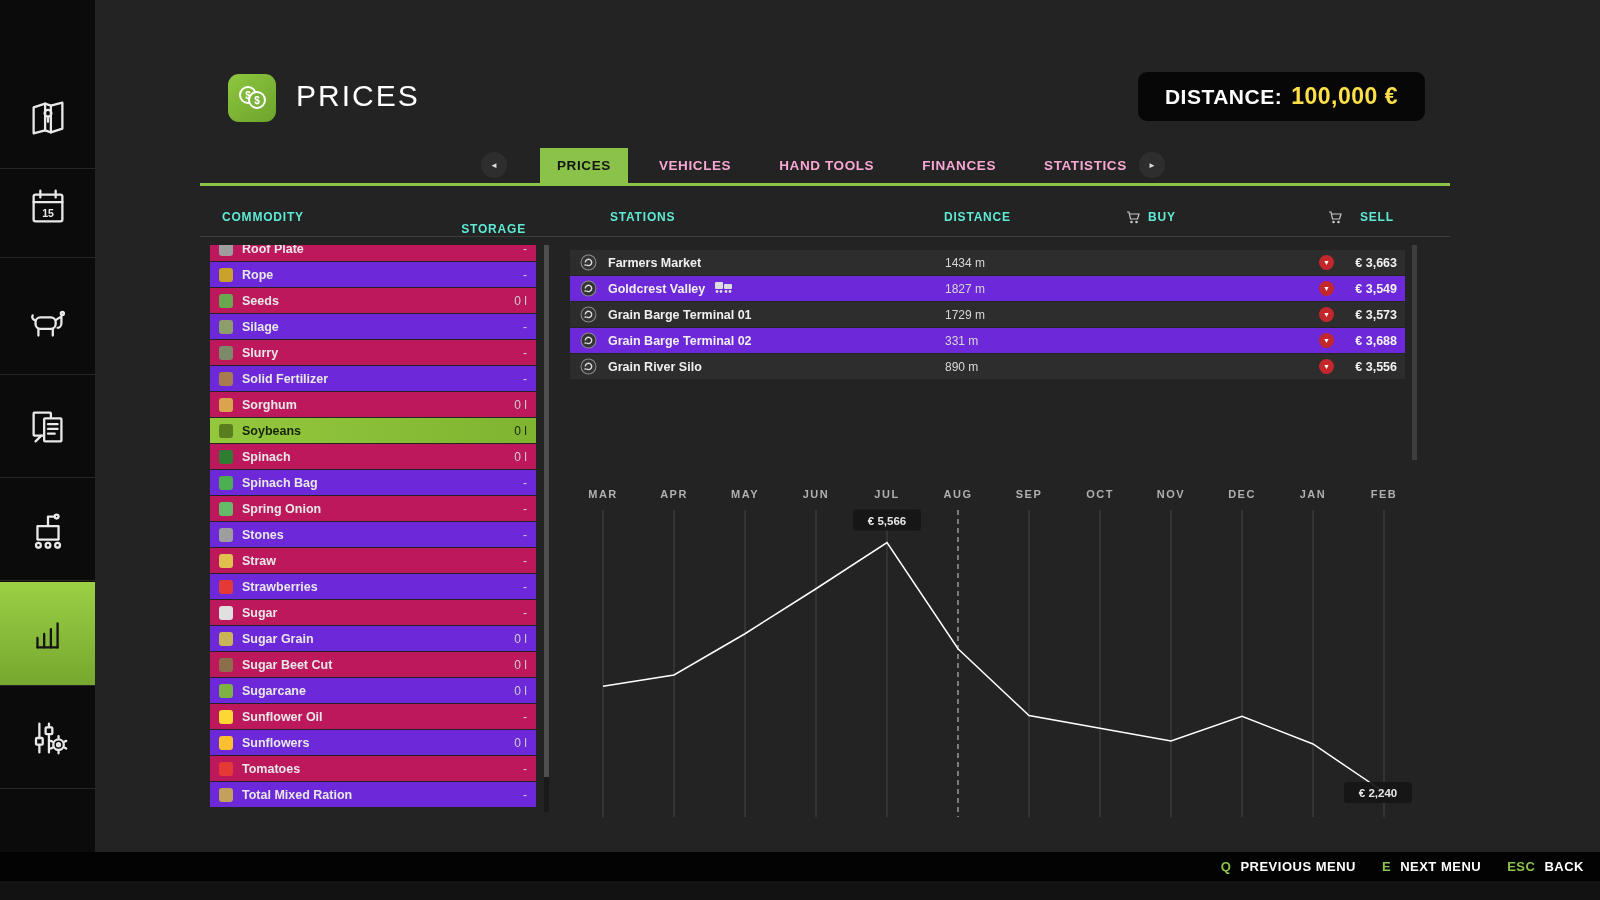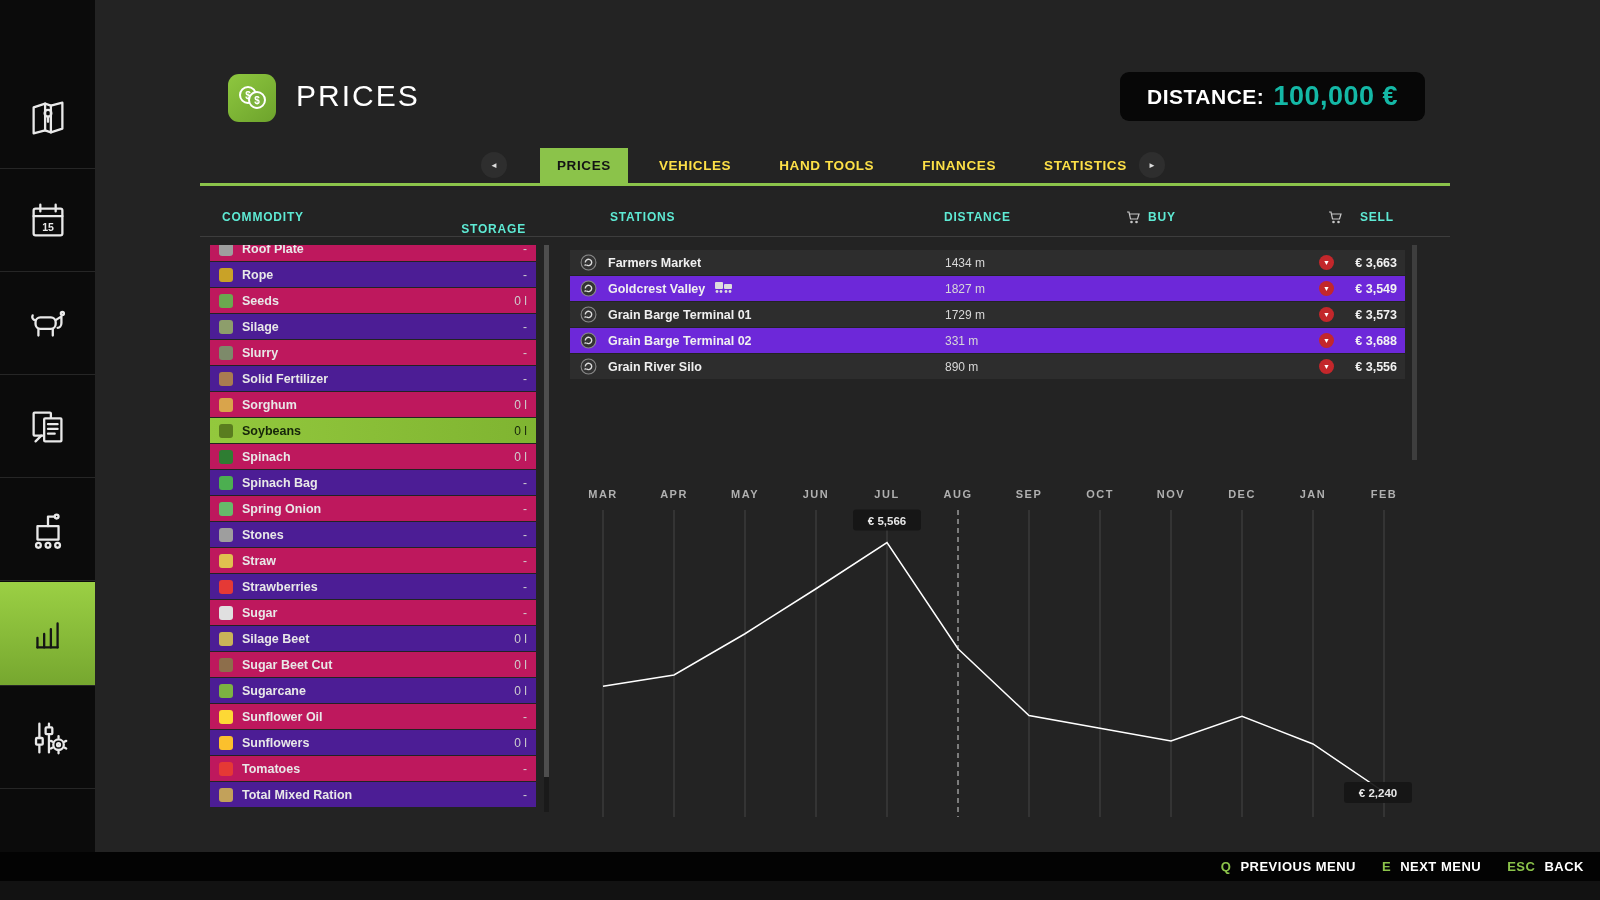--- a/index.html
+++ b/index.html
@@ -19,48 +19,48 @@
   .side-cell.active svg { stroke:#151515; }
 
   
   #app-icon { position:absolute; left:228px; top:74px; width:48px; height:48px; border-radius:11px;
               background:linear-gradient(140deg,#8ec73f,#6da32c); display:flex; align-items:center; justify-content:center; }
   #page-title { position:absolute; left:296px; top:79px; font-size:30px; font-weight:500;
                 color:#ffffff; letter-spacing:2px; }
   #balance { position:absolute; top:72px; right:175px; height:49px; border-radius:9px; background:#070707;
              display:flex; align-items:center; padding:0 27px; gap:9px; }
   #balance .b-label { color:#ffffff; font-size:21px; font-weight:bold; letter-spacing:0.5px; }
-  #balance .b-value { color:#14b8a6; font-size:27px; font-weight:bold; letter-spacing:0.5px; }
+  #balance .b-value { color:#fde047; font-size:23px; font-weight:bold; letter-spacing:0.5px; }
 
   
   .arrow-btn { position:absolute; top:152px; width:26px; height:26px; border-radius:50%;
                background:#2e2e2e; color:#dddddd; font-size:8px; display:flex; align-items:center; justify-content:center; }
   #tabs-left-btn { left:481px; }
   #tabs-right-btn { left:1139px; }
   #tabs { position:absolute; left:540px; top:148px; height:35px; display:flex; gap:14px; }
-  .tab { padding:0 17px; line-height:35px; font-size:13.5px; font-weight:bold; letter-spacing:0.6px; color:#fde047; }
+  .tab { padding:0 17px; line-height:35px; font-size:13.5px; font-weight:bold; letter-spacing:0.6px; color:#f9a8d4; }
   .tab.active { background:#8bc34a; color:#141414; }
   #tabs-underline { position:absolute; left:200px; top:183px; width:1250px; height:3px; background:#8bc34a; }
 
   
   .col-head { position:absolute; top:210px; font-size:12px; font-weight:bold; color:#5eead4; letter-spacing:0.8px; }
   #col-commodity { left:222px; }
   #col-storage { left:430px; width:96px; text-align:right;margin-top:12px; }
   #col-stations { left:610px; }
   #col-distance { left:944px;text-align:center; }
   #col-buy { left:1126px; display:flex; align-items:center; gap:7px; }
   #col-sell { left:1328px; display:flex; align-items:center; gap:17px; }
   #header-divider { position:absolute; left:200px; top:236px; width:1250px; height:1px; background:#3d3d3d; }
 
   
   #commodity-viewport { position:absolute; left:210px; top:245px; width:326px; height:567px; overflow:hidden; }
   #commodity-list { margin-top:-9px; }
   .c-row { height:25px; margin-bottom:1px; display:flex; align-items:center; padding:0 9px; gap:9px; }
   .c-row.odd  { background:#be185d; }
-  .c-row.even { background:#4c1d95; }
+  .c-row.even { background:#6d28d9; }
   .c-icon { width:14px; height:14px; border-radius:3px; flex:0 0 14px; }
   .c-name { flex:1; font-size:12.5px; font-weight:bold; color:#e8e8e8; white-space:nowrap; }
   .c-storage { font-size:12px; color:#cfcfcf; }
   .c-row.selected { background:linear-gradient(90deg,#93c83d,#7fb431); }
   .c-row.selected .c-name, .c-row.selected .c-storage { color:#16250a; }
   #commodity-scrollbar { position:absolute; left:544px; top:245px; width:5px; height:567px; background:#1a1a1a; }
   #commodity-scroll-thumb { position:absolute; left:0; top:0; width:5px; height:532px; background:#4e4e4e; }
 
   
   #stations { position:absolute; left:570px; top:250px; width:835px; }
@@ -104,21 +104,21 @@
 
   <div id="sidebar">
     <div class="side-cell" style="top:67px">
       <svg width="46" height="46" viewBox="0 0 48 48">
         <path d="M9 13 L21 9 L27 11 L39 8 L39 35 L27 39 L21 37 L9 40 Z"></path>
         <path d="M21 9 V37 M27 11 V39"></path>
         <circle cx="24" cy="19" r="3.5"></circle>
           <path d="M24 22.5 V28"></path>
       </svg>
     </div>
-    <div class="side-cell" style="top:170px">
+    <div class="side-cell" style="top:156px">
       <svg width="46" height="46" viewBox="0 0 48 48">
         <rect x="9" y="11" width="30" height="28" rx="2"></rect>
         <path d="M16 7v7 M32 7v7 M9 19h30"></path>
         <text x="24" y="34" font-size="11" font-weight="bold" fill="#e9e9e9" stroke="none" text-anchor="middle">15</text>
       </svg>
     </div>
     <div class="side-cell" style="top:273px">
       <svg width="46" height="46" viewBox="0 0 48 48">
         <rect x="11" y="17" width="21" height="12" rx="5"></rect>
         <path d="M32 20 l6 -4 v7 c0 3 -2 5 -4 5"></path>
@@ -285,21 +285,21 @@
           <span class="c-name">Strawberries</span>
           <span class="c-storage">-</span>
         </div>
         <div class="c-row odd">
           <span class="c-icon" style="background: rgb(224, 224, 224);"></span>
           <span class="c-name">Sugar</span>
           <span class="c-storage">-</span>
         </div>
         <div class="c-row even">
           <span class="c-icon" style="background: rgb(201, 180, 88);"></span>
-          <span class="c-name">Silage Beet</span>
+          <span class="c-name">Sugar Grain</span>
           <span class="c-storage">0 l</span>
         </div>
         <div class="c-row odd">
           <span class="c-icon" style="background: rgb(141, 110, 75);"></span>
           <span class="c-name">Sugar Beet Cut</span>
           <span class="c-storage">0 l</span>
         </div>
         <div class="c-row even">
           <span class="c-icon" style="background: rgb(124, 179, 66);"></span>
           <span class="c-name">Sugarcane</span>

